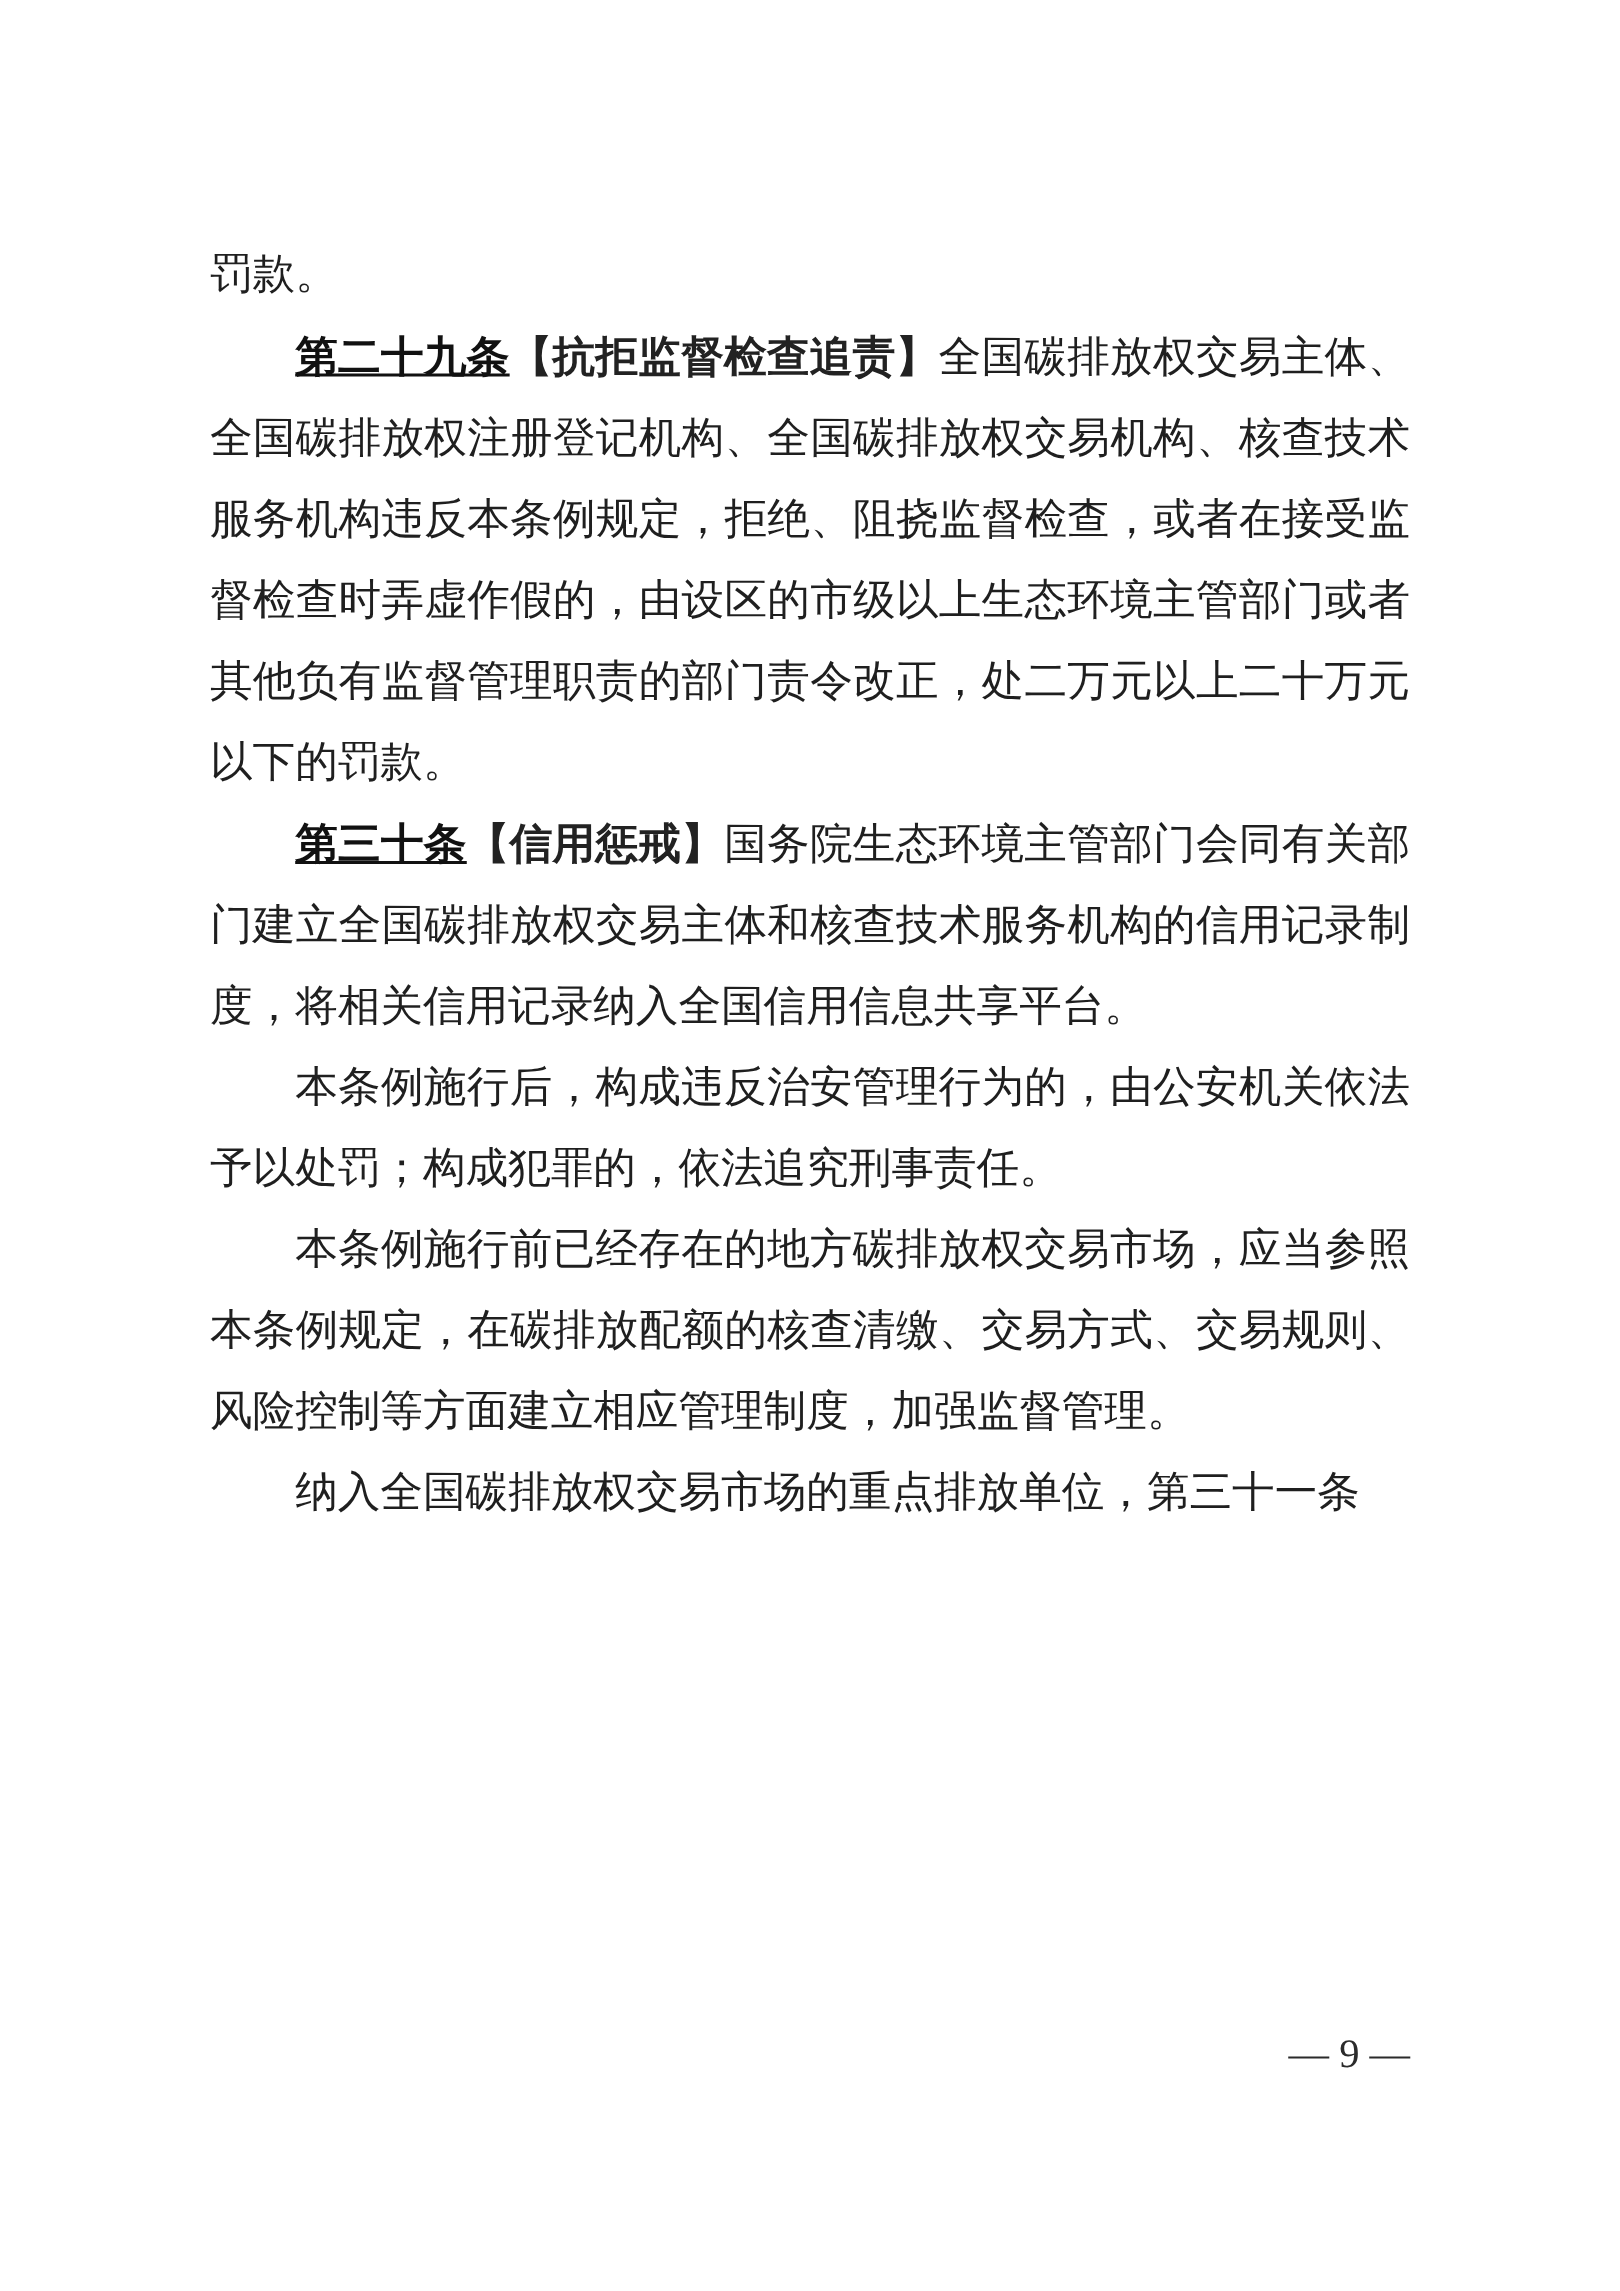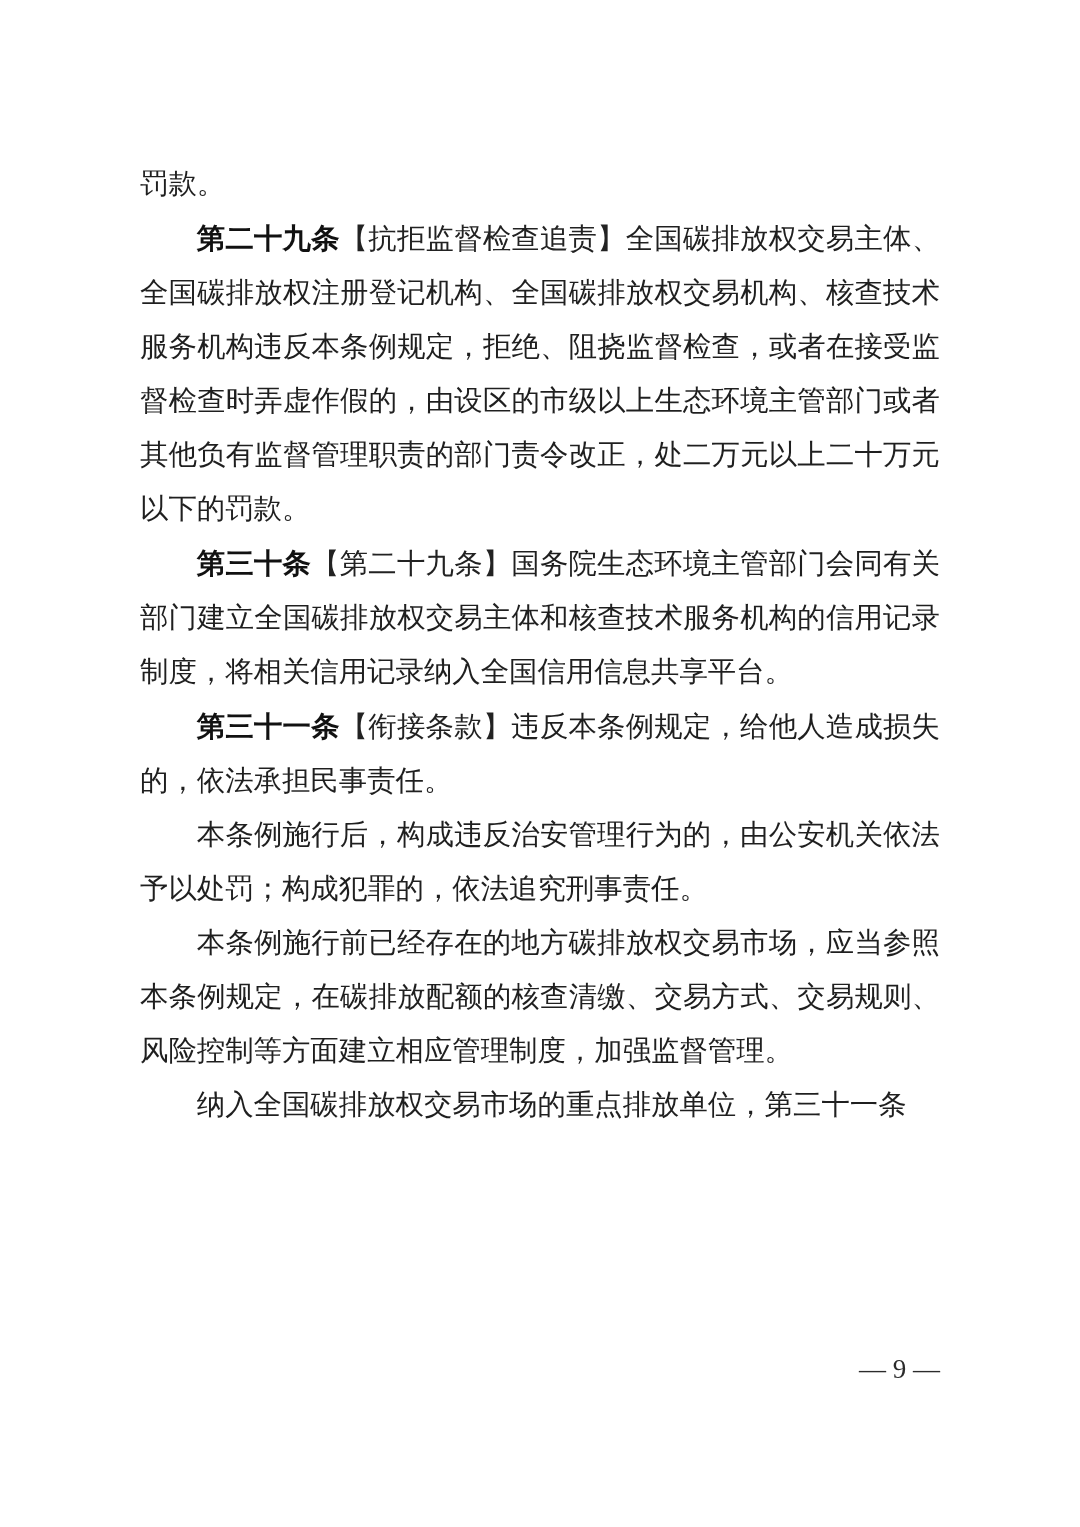--- a/index.html
+++ b/index.html
@@ -31,23 +31,25 @@
     margin: 0;
     padding: 0;
   }
   .para.indent {
     text-indent: 2em;
   }
   .art-num {
     font-family: "Liberation Sans", "DejaVu Sans", sans-serif;
     font-weight: 700;
     color: #111111;
+    text-decoration: underline;
   }
   .art-title {
     color: #222222;
+    font-weight: bold;
   }
   .page-footer {
     position: absolute;
     top: 1352px;
     right: 140px;
     font-size: 27px;
     line-height: 34px;
     color: #2b2b2b;
     font-family: "Liberation Serif", "DejaVu Serif", serif;
   }
@@ -56,23 +58,22 @@
 <body>
 
 <div class="page">
 
   <div class="doc-body">
 
     <p class="para"><span>罚款。</span></p>
 
     <p class="para indent"><span class="art-num">第二十九条</span><span class="art-title">【抗拒监督检查追责】</span><span>全国碳排放权交易主体、全国碳排放权注册登记机构、全国碳排放权交易机构、核查技术服务机构违反本条例规定，拒绝、阻挠监督检查，或者在接受监督检查时弄虚作假的，由设区的市级以上生态环境主管部门或者其他负有监督管理职责的部门责令改正，处二万元以上二十万元以下的罚款。</span></p>
 
-    <p class="para indent"><span class="art-num">第三十条</span><span class="art-title">【第二十九条】</span><span>国务院生态环境主管部门会同有关部门建立全国碳排放权交易主体和核查技术服务机构的信用记录制度，将相关信用记录纳入全国信用信息共享平台。</span></p>
+    <p class="para indent"><span class="art-num">第三十条</span><span class="art-title">【信用惩戒】</span><span>国务院生态环境主管部门会同有关部门建立全国碳排放权交易主体和核查技术服务机构的信用记录制度，将相关信用记录纳入全国信用信息共享平台。</span></p>
 
-    <p class="para indent"><span class="art-num">第三十一条</span><span class="art-title">【衔接条款】</span><span>违反本条例规定，给他人造成损失的，依法承担民事责任。</span></p>
 
     <p class="para indent"><span>本条例施行后，构成违反治安管理行为的，由公安机关依法予以处罚；构成犯罪的，依法追究刑事责任。</span></p>
 
 
     <p class="para indent"><span>本条例施行前已经存在的地方碳排放权交易市场，应当参照本条例规定，在碳排放配额的核查清缴、交易方式、交易规则、风险控制等方面建立相应管理制度，加强监督管理。</span></p>
 
     <p class="para indent"><span>纳入全国碳排放权交易市场的重点排放单位，第三十一条</span></p>
 
   </div>
 

